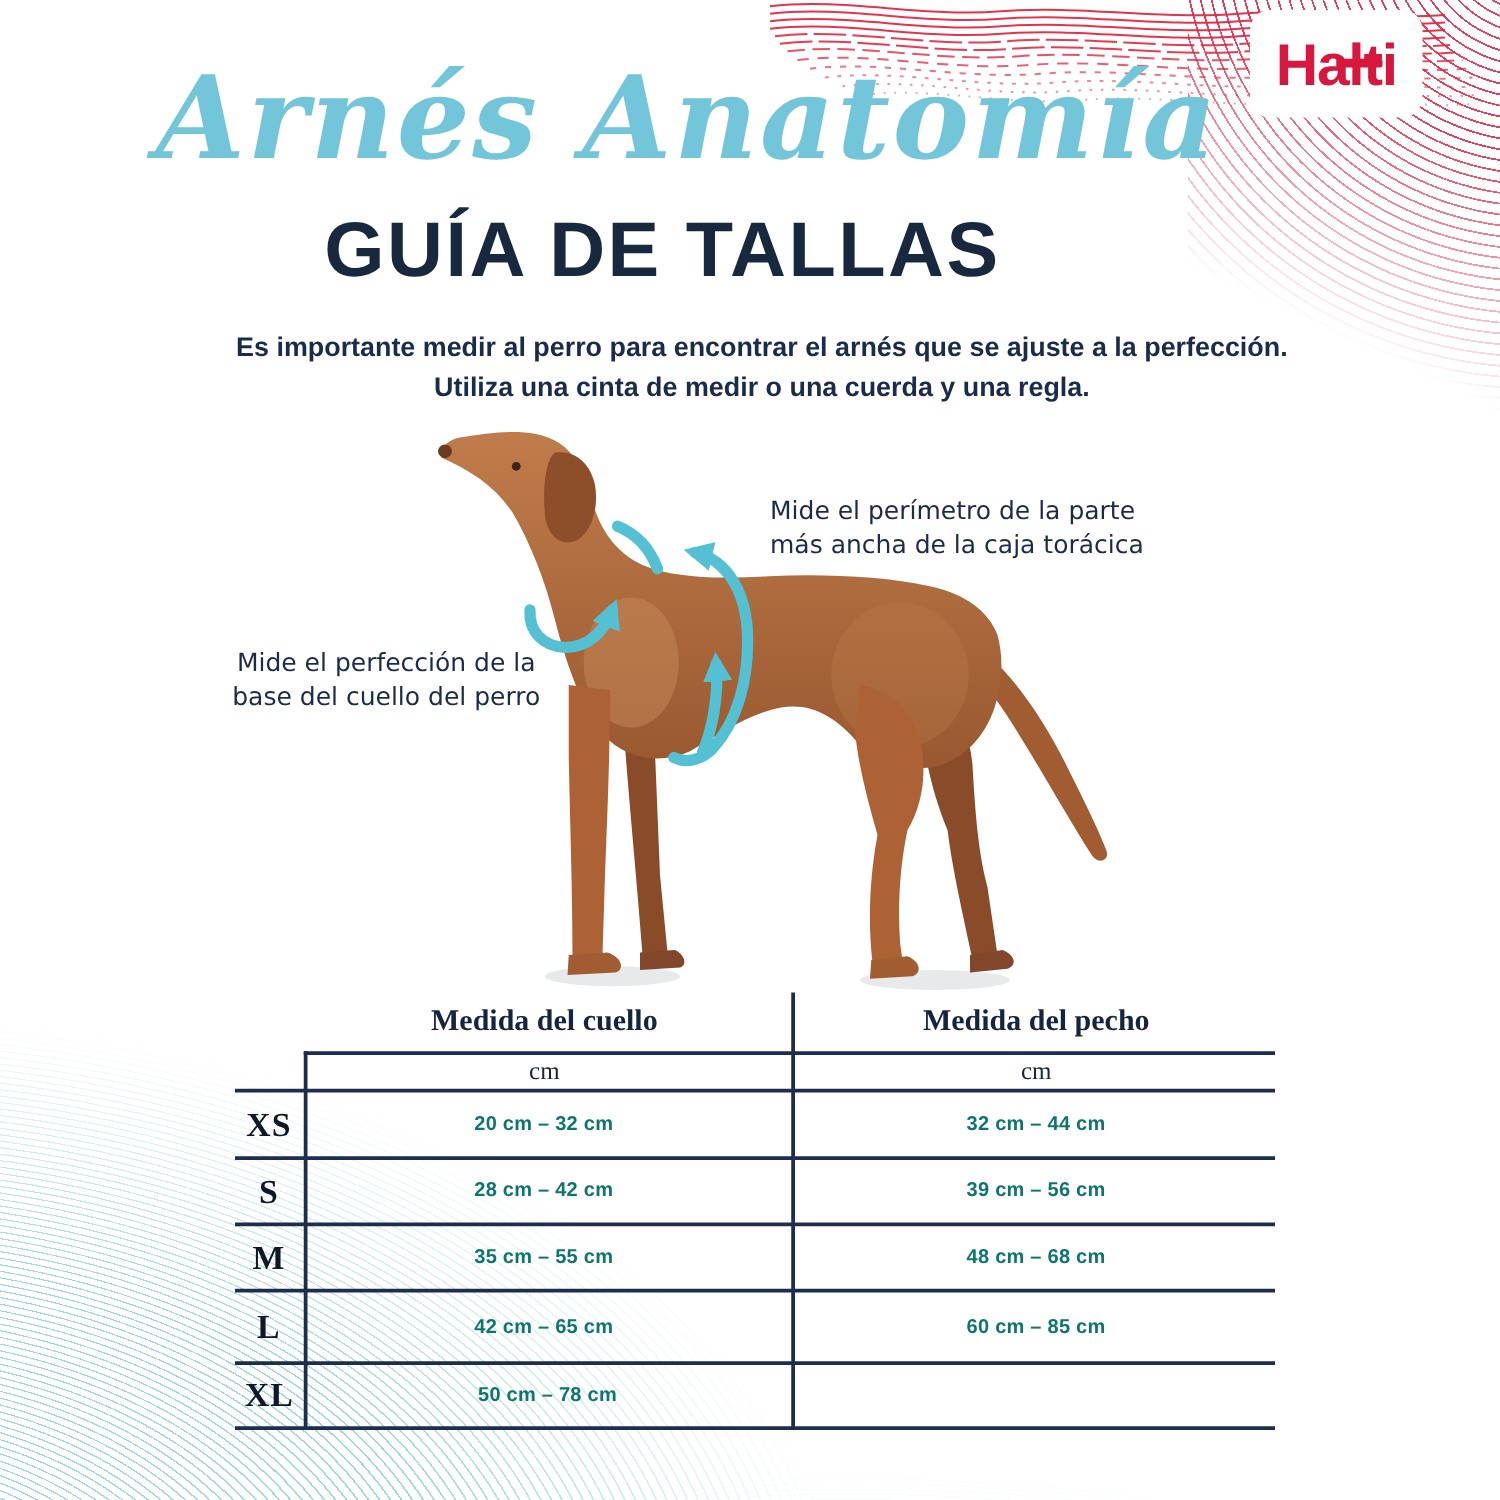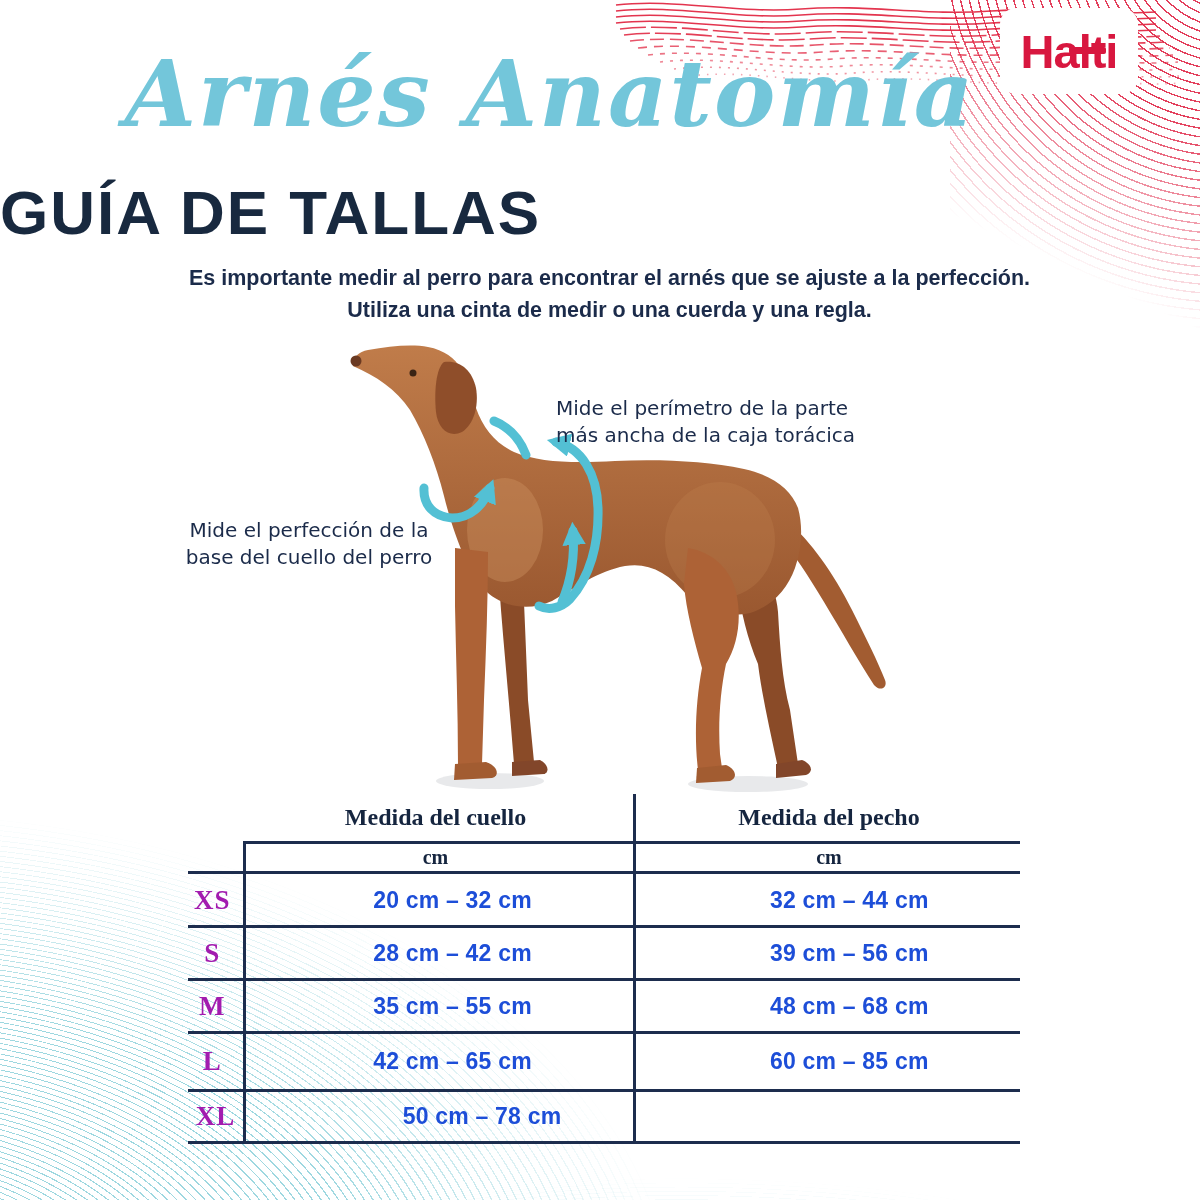--- a/index.html
+++ b/index.html
@@ -23,39 +23,39 @@
   .scene{position:absolute;left:0;top:0;z-index:2;}
   
   .logo{position:absolute;left:1000px;top:8px;width:138px;height:86px;background:#ffffff;border-radius:16px;
         display:flex;align-items:center;justify-content:center;z-index:3;}
   .logo-text{font-size:47px;font-weight:700;color:#d8173f;letter-spacing:-1px;line-height:1;}
   .logo-bar{position:absolute;left:69px;top:39px;width:37px;height:7px;background:#d8173f;border-radius:2px;}
   
   .title-script{position:absolute;left:0;top:44px;width:1100px;text-align:center;z-index:4;
     font-family:"DejaVu Serif",serif;font-style:italic;font-weight:bold;font-size:92px;line-height:1.1;
     color:#73c6da;letter-spacing:2px;}
-  .title-main{position:absolute;left:0;top:170px;width:1060px;text-align:left;z-index:4;
-    font-size:62px;font-weight:700;color:#18293f;letter-spacing:2px;line-height:1;margin-top:12px;}
+  .title-main{position:absolute;left:0;top:170px;width:1060px;text-align:center;z-index:4;
+    font-size:62px;font-weight:700;color:#18293f;letter-spacing:2px;line-height:1;}
   .intro{position:absolute;left:13px;top:262px;width:1193px;text-align:center;z-index:4;
     font-size:21.5px;font-weight:700;line-height:32px;color:#1b2b4a;}
   
   .note{position:absolute;z-index:4;font-family:"DejaVu Sans",sans-serif;font-size:20px;line-height:27px;color:#1b2b4a;}
-  .note-chest{left:556px;top:395px;text-align:left;}
+  .note-chest{left:616px;top:395px;text-align:left;}
   .note-neck{left:183px;top:517px;width:252px;text-align:center;}
   
   .tl{position:absolute;background:#1d2d4e;z-index:3;}
   .trow{position:absolute;left:188px;width:832px;display:flex;z-index:4;}
   .cell{display:flex;align-items:center;justify-content:center;}
   .c-size{width:55px;}
   .c-neck{width:390px;}
   .c-chest{width:387px;padding-left:10px;}
   .th{font-family:"Liberation Serif",serif;font-weight:700;font-size:24px;color:#15253f;}
-  .tunit{font-family:"Liberation Serif",serif;font-weight:700;font-size:20px;color:#15253f;}
-  .tsize{font-family:"Liberation Serif",serif;font-weight:700;font-size:27px;letter-spacing:1px;color:#a21caf;}
-  .tval{font-size:23px;font-weight:700;color:#1d4ed8;letter-spacing:.2px;margin-left:44px;}
+  .tunit{font-family:"Liberation Serif",serif;font-weight:400;font-size:20px;color:#15253f;}
+  .tsize{font-family:"Liberation Serif",serif;font-weight:700;font-size:27px;letter-spacing:1px;color:#0f172a;}
+  .tval{font-size:16px;font-weight:700;color:#0f766e;letter-spacing:.2px;}
 </style>
 </head>
 <body>
 
 <div class="canvas">
 
   <div class="wave red-corner"></div>
   <div class="wave teal-a"></div>
   <div class="wave teal-b"></div>
 

